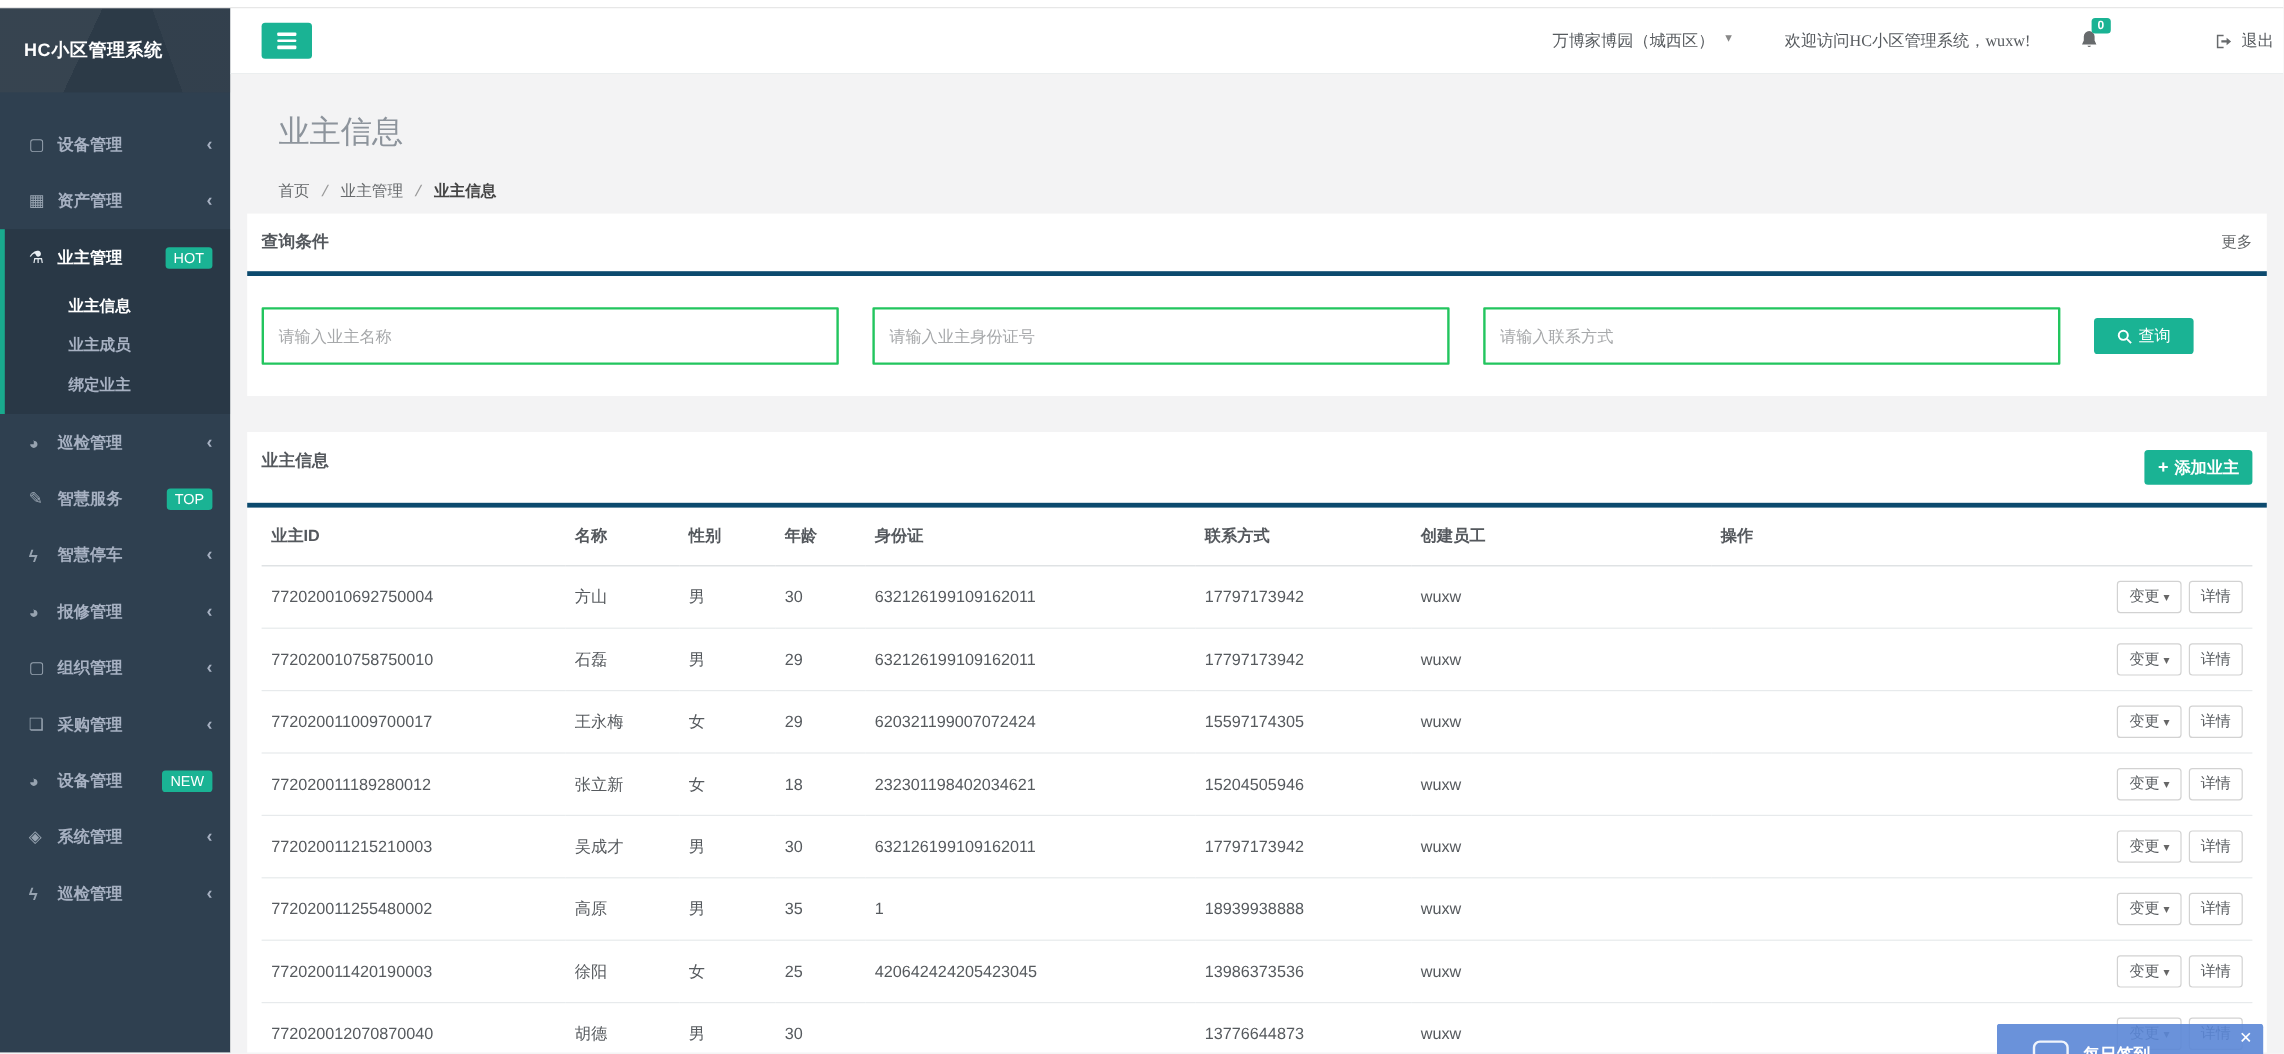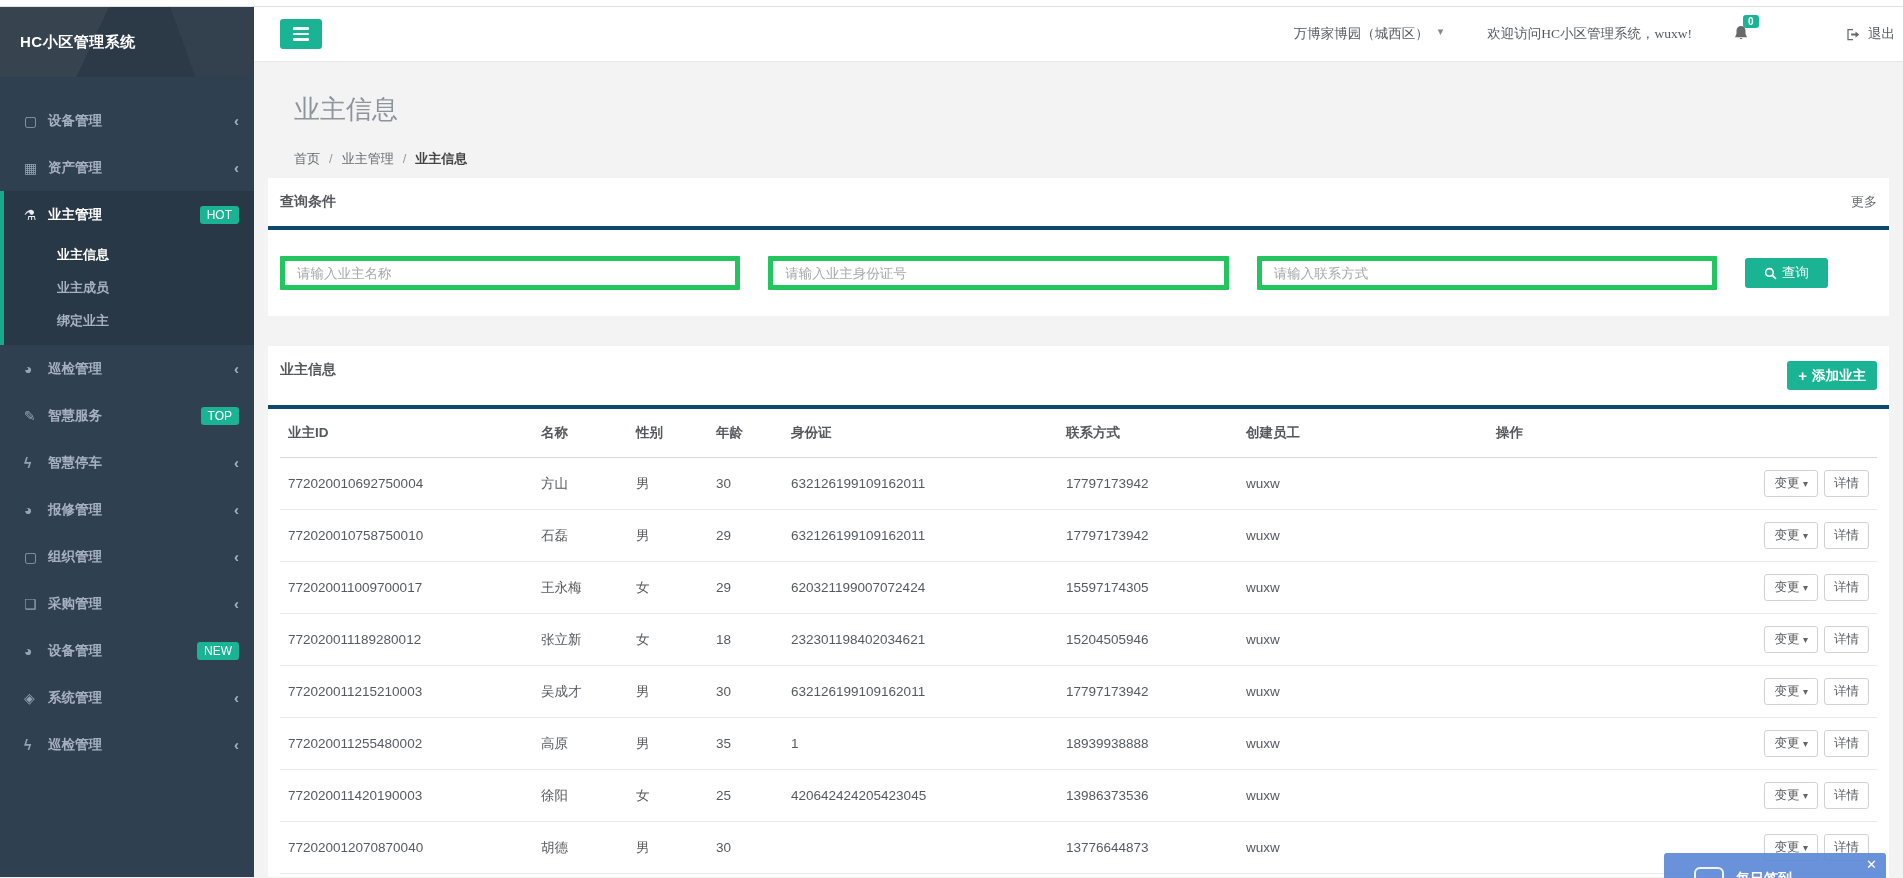--- a/index.html
+++ b/index.html
@@ -3,21 +3,21 @@
 <meta charset="utf-8">
 <style>
   * { box-sizing: border-box; margin: 0; padding: 0; }
   html,body { width:1903px; height:878px; overflow:hidden;
     font-family:"Liberation Sans","DejaVu Sans",sans-serif; background:#f3f3f4; }
 
   .top-strip { height:7px; background:#fff; border-bottom:1px solid #e2e2e2; }
   .app { display:flex; height:870px; }
 
   
-  .sidebar { width:254px; flex-shrink:0; background:#2f4050; overflow:hidden; }
+  .sidebar { width:192px; flex-shrink:0; background:#2f4050; overflow:hidden; }
   .logo { height:70px; display:flex; align-items:center; padding-left:20px;
     color:#fff; font-size:15px; font-weight:bold; letter-spacing:.5px;
     background:
       linear-gradient(115deg, rgba(255,255,255,.05) 0 38%, transparent 38%),
       linear-gradient(250deg, rgba(255,255,255,.03) 0 30%, transparent 30%),
       #2c3a47; }
   .menu { padding-top:20px; }
   .menu-item { height:47px; display:flex; align-items:center; padding:0 15px 0 24px;
     color:#a7b1c2; font-size:13.5px; font-weight:600; cursor:pointer; }
   .mi-icon { width:24px; font-size:14px; color:#97a3b0; }
@@ -45,32 +45,32 @@
   .community .caret { color:#888; font-size:11px; }
   .welcome { margin-left:44px;font-family:Liberation Serif, serif; }
   .bell { position:relative; margin-left:40px; cursor:pointer; }
   .bell-badge { position:absolute; top:-9px; left:11px; background:#1ab394; color:#fff;
     font-size:10px; font-weight:bold; padding:1px 5px; border-radius:3px; }
   .logout { margin-left:95px; display:flex; align-items:center; gap:7px; cursor:pointer; }
 
   .content { flex:1; background:#f3f3f4; overflow:hidden; }
   .content-header { padding:30px 15px 10px 40px; }
   .page-title { font-size:26px; line-height:34px; font-weight:300; color:#8d949c; margin-bottom:24px; }
-  .breadcrumb { font-size:13px; color:#676a6c; margin-bottom:0; }
+  .breadcrumb { font-size:13px; color:#676a6c; margin-bottom:0;font-family:Liberation Mono, monospace; }
   .crumb { cursor:pointer; }
   .crumb:not(:last-child)::after { content:"/"; margin:0 9px; color:#999; cursor:default; }
   .crumb.current { font-weight:bold; color:#444; cursor:default; }
 
   .ibox { background:#fff; margin:0 14px 30px; }
   .ibox-header { display:flex; align-items:flex-start; padding:15px 12px; border-bottom:4px solid #0c4a6e; }
   .ibox-title { font-size:14px; font-weight:bold; color:#54585d; }
   .more-link { margin-left:auto; font-size:13px; color:#676a6c; cursor:pointer; }
 
   .query-body { padding:26px 12px; display:flex; align-items:center; }
-  .q-input { flex:1; height:34px; border:5px solid #22c55e; border-radius:1px; padding:0 12px;
+  .q-input { flex:1; height:48px; border:2px solid #22c55e; border-radius:1px; padding:0 12px;
     font-size:13.5px; color:#676a6c; margin-right:28px; outline:none; background:#fff;
     font-family:"Liberation Sans","DejaVu Sans",sans-serif; }
   .q-input::placeholder { color:#a6a8aa; }
   .btn-green { background:#1ab394; color:#fff; border:none; border-radius:3px;
     font-size:13.5px; display:inline-flex; align-items:center; gap:5px; cursor:pointer;
     font-family:"Liberation Sans","DejaVu Sans",sans-serif; }
   .btn-search { height:30px; padding:0 19px; margin-right:49px; flex-shrink:0; }
   .btn-add { margin-left:auto; height:29px; padding:0 11px; font-weight:600; }
   .plus-glyph { font-size:15px; font-weight:bold; line-height:1; }
 

